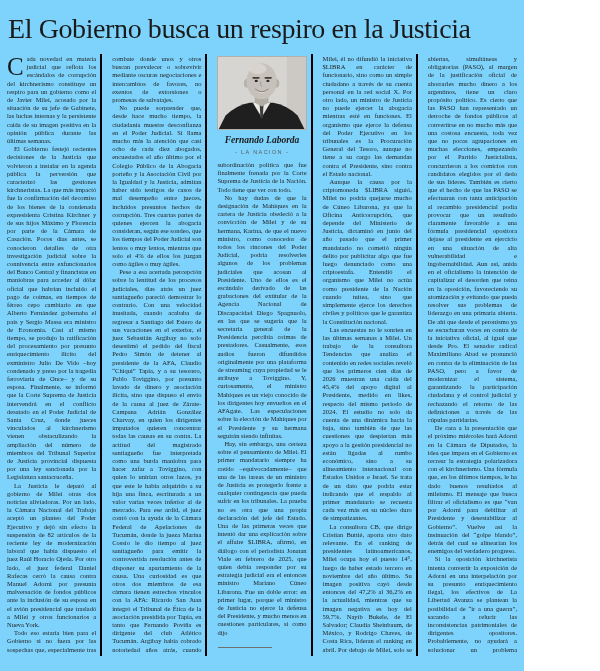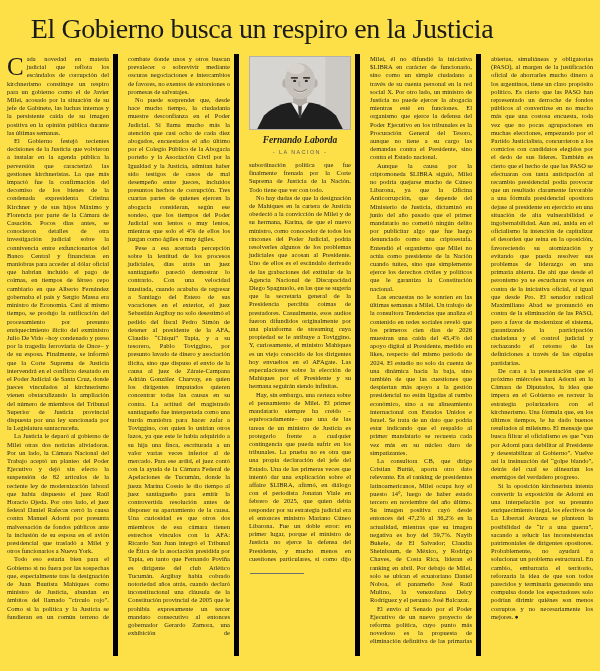--- a/index.html
+++ b/index.html
@@ -1,19 +1,19 @@
 <!DOCTYPE html>
 <html lang="es"><head>
 <meta charset="utf-8">
 <style>
   * { box-sizing: border-box; margin: 0; padding: 0; }
   html, body { background: #ffffff; }
   .page {
-    width: 600px; height: 671px; overflow: hidden;
-    background: #fde047;
+    width: 524px; height: 671px; overflow: hidden;
+    background: #7dd3fc;
     font-family: "Liberation Serif", "DejaVu Serif", serif;
     color: #222;
     position: relative;
   }
   h1.headline {
     font-family: "Liberation Serif", "DejaVu Serif", serif;
     font-weight: 400;
     font-size: 28px;
     letter-spacing: -0.4px;
     color: #1a1a1a;
@@ -25,21 +25,21 @@
     display: flex;
     padding: 0 3px;
     height: 602px;
     overflow: hidden;
   }
   .col {
     flex: 1 1 0;
     padding: 1px 4px 0 4px;
     overflow: hidden;
   }
-  .col + .col { border-left: 5px solid #000000; padding-left: 10px; }
+  .col + .col { border-left: 2px solid #000000; padding-left: 10px; }
   .jp {
     font-size: 6.5px;
     line-height: 8.2px;
     text-align: justify;
     hyphens: auto;
     -webkit-hyphens: auto;
     color: #242424;
   }
   .indent { text-indent: 7px; }
   .runover { text-align-last: justify; }

